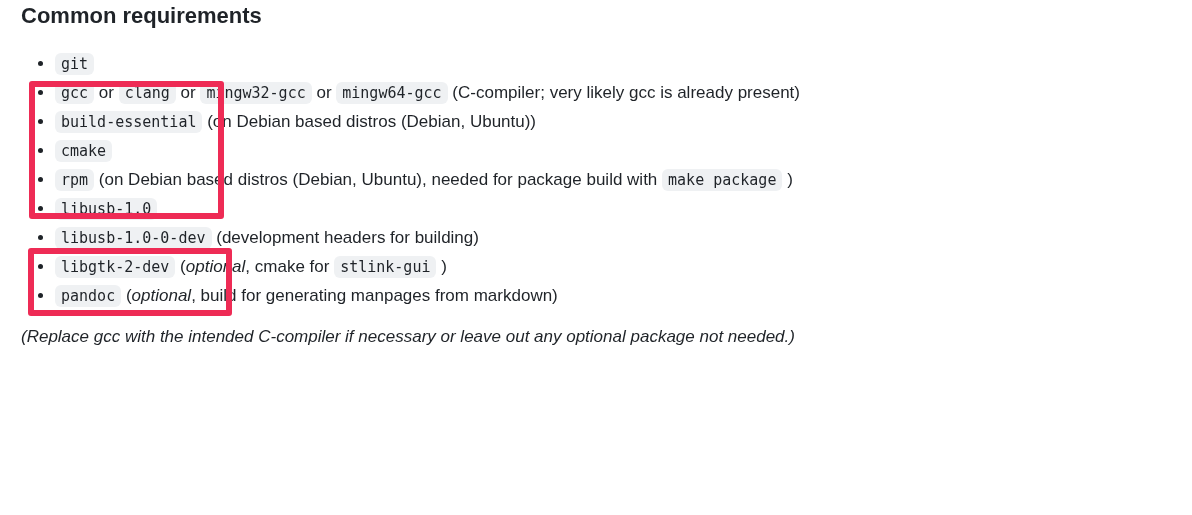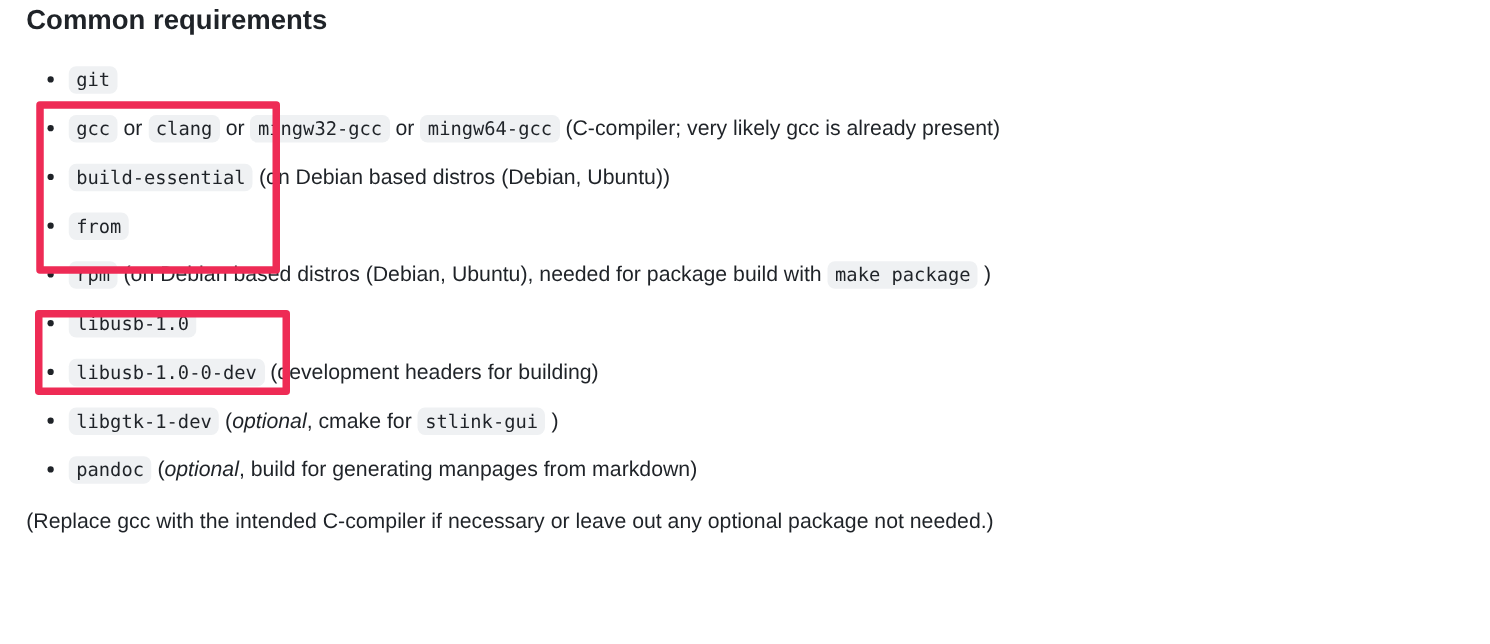--- a/index.html
+++ b/index.html
@@ -32,21 +32,21 @@
     margin: 20px 0 0 0;
     line-height: 25px;
   }
   ul.pkg-list {
     margin: 21px 0 0 0;
     padding: 0 0 0 34px;
     list-style: disc outside;
   }
   ul.pkg-list > li {
     line-height: 25px;
-    margin-top: 14px;
+    margin-top: 4px;
   }
   ul.pkg-list > li:first-child {
     margin-top: 0;
   }
   code.chip {
     font-family: "DejaVu Sans Mono", "Liberation Mono", monospace;
     font-size: 15px;
     line-height: 1.2;
     background: var(--chip-bg, #eff1f3);
     color: #1f2328;
@@ -55,20 +55,21 @@
     -webkit-box-decoration-break: clone;
     box-decoration-break: clone;
   }
   p.exec {
     margin: 23px 0 0 0;
     line-height: 29px;
   }
   p.note {
     margin: 16px 0 0 0;
     line-height: 25px;
+    font-style: italic;
   }
   em { }
   .annotation-box {
     position: absolute;
     box-sizing: border-box;
     border: 6px solid var(--annotation-color, #ee2b55);
     border-radius: 3px;
     background: transparent;
     pointer-events: none;
     z-index: 5;
@@ -79,25 +80,25 @@
 
 <div class="page">
 
   <h2 class="section-heading">Common requirements</h2>
 
 
   <ul class="pkg-list" id="pkg-list">
       <li><code class="chip">git</code></li>
       <li><code class="chip">gcc</code><span> or </span><code class="chip">clang</code><span> or </span><code class="chip">mingw32-gcc</code><span> or </span><code class="chip">mingw64-gcc</code><span> (C-compiler; very likely gcc is already present)</span></li>
       <li><code class="chip">build-essential</code><span> (on Debian based distros (Debian, Ubuntu))</span></li>
-      <li><code class="chip">from</code></li>
+      <li><code class="chip">cmake</code></li>
       <li><code class="chip">rpm</code><span> (on Debian based distros (Debian, Ubuntu), needed for package build with </span><code class="chip">make package</code><span> )</span></li>
       <li><code class="chip">libusb-1.0</code></li>
       <li><code class="chip">libusb-1.0-0-dev</code><span> (development headers for building)</span></li>
-      <li><code class="chip">libgtk-1-dev</code><span> (</span><em>optional</em><span>, cmake for </span><code class="chip">stlink-gui</code><span> )</span></li>
+      <li><code class="chip">libgtk-2-dev</code><span> (</span><em>optional</em><span>, cmake for </span><code class="chip">stlink-gui</code><span> )</span></li>
       <li><code class="chip">pandoc</code><span> (</span><em>optional</em><span>, build for generating manpages from markdown)</span></li>
     </ul>
 
 
   <p class="note">(Replace gcc with the intended C-compiler if necessary or leave out any optional package not needed.)</p>
 
   <div id="annotation-layer">
       <div class="annotation-box" style="left: 29px; top: 81px; width: 195px; height: 138px;"></div>
       <div class="annotation-box" style="left: 28px; top: 248px; width: 204px; height: 68px;"></div>
     </div>

